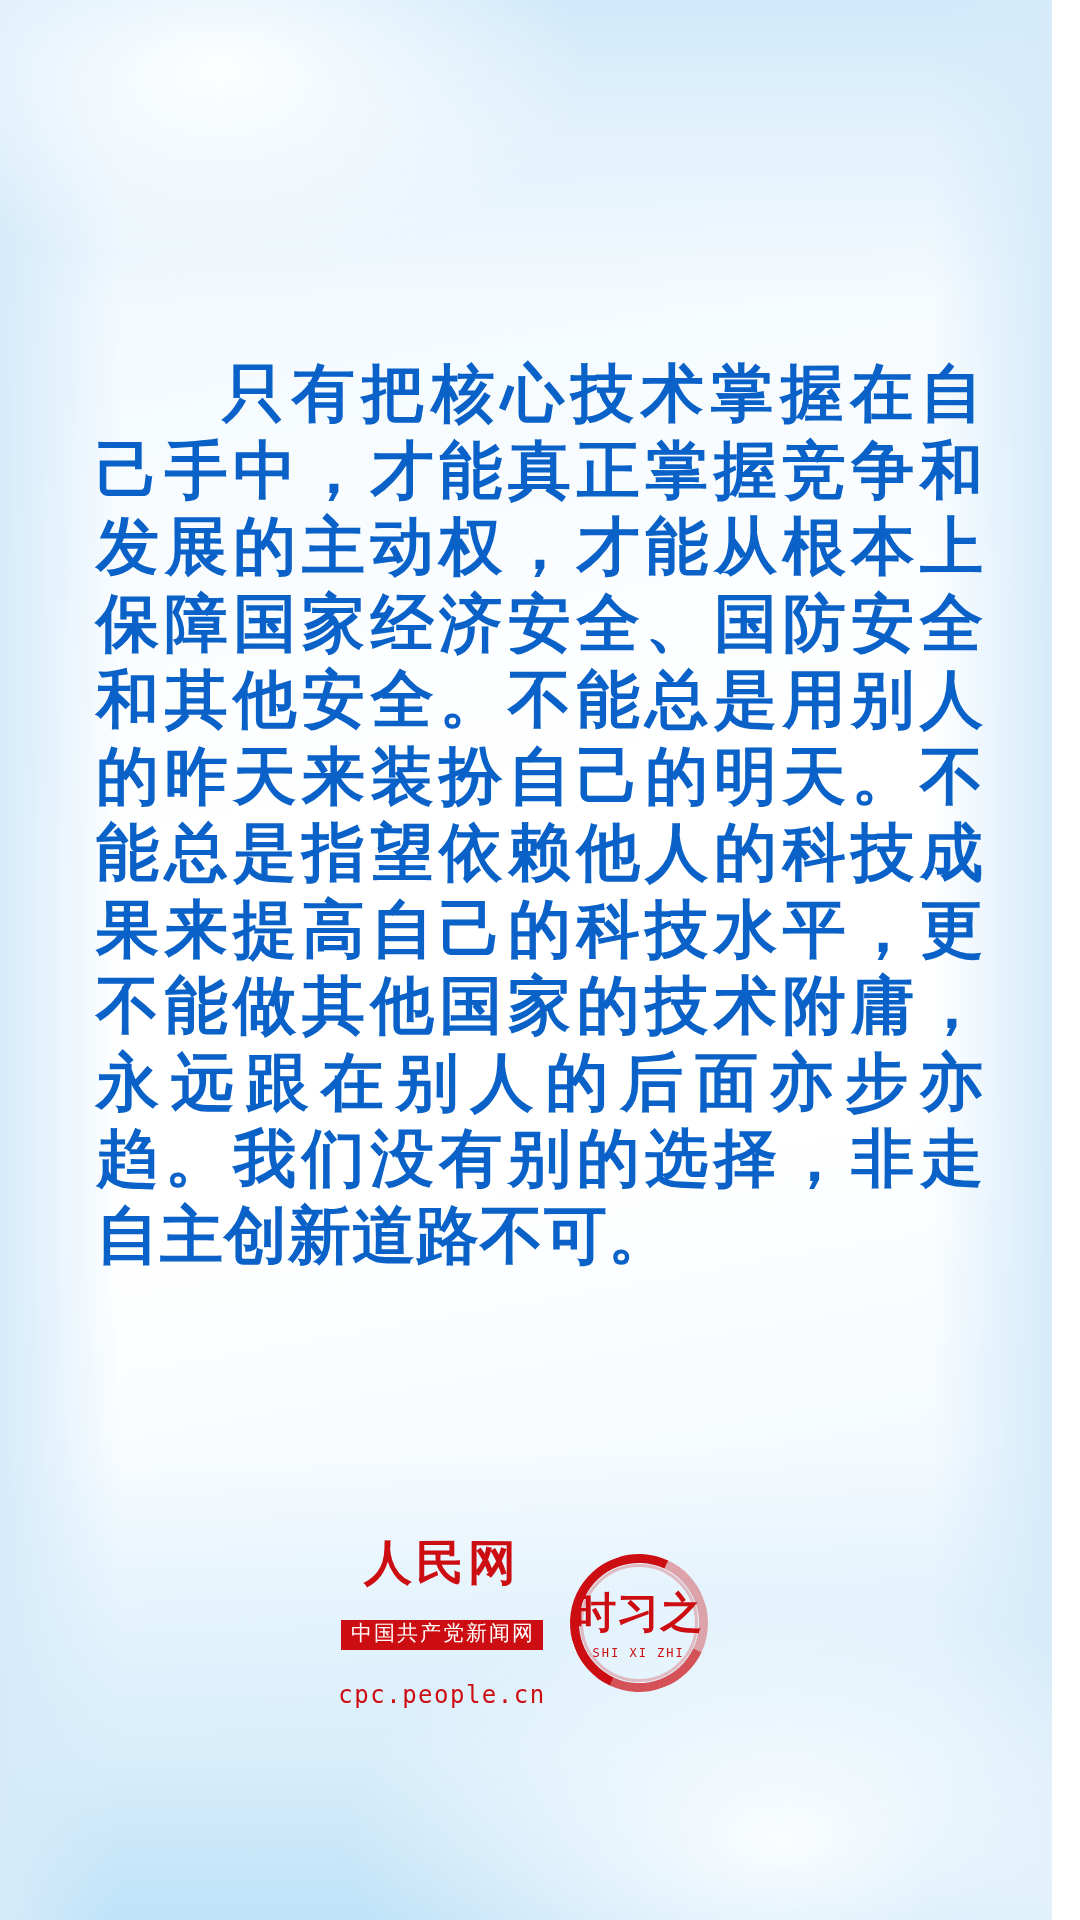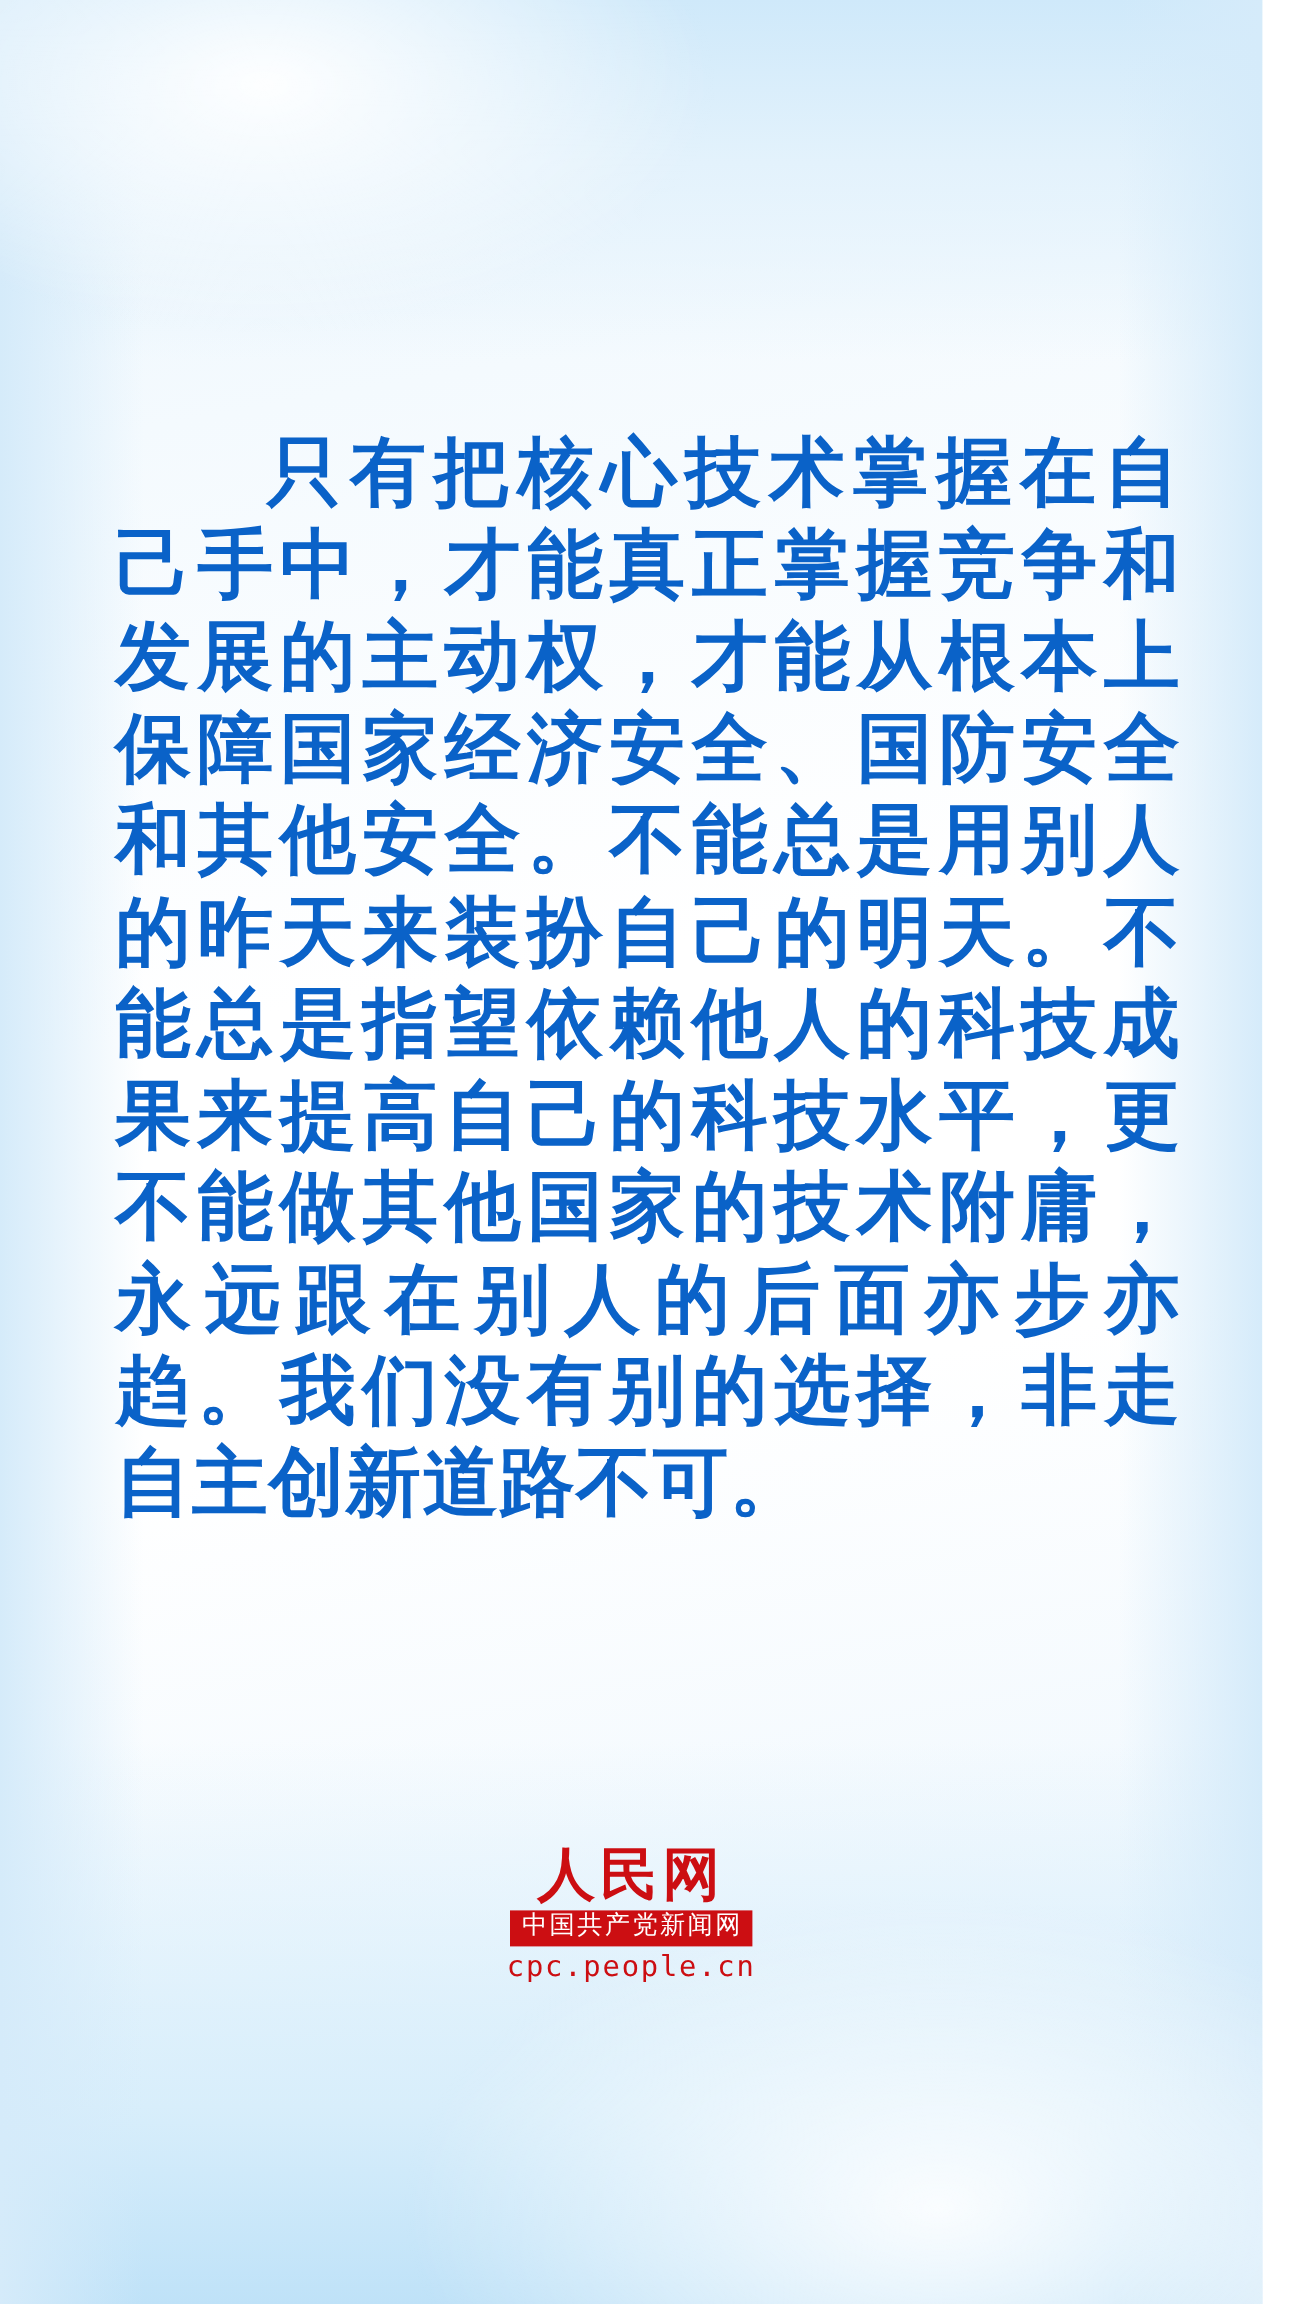--- a/index.html
+++ b/index.html
@@ -171,20 +171,21 @@
     justify-content: center;
     align-items: center;
     gap: 18px;
   }
 
   .people-logo {
     display: flex;
     flex-direction: column;
     align-items: center;
     line-height: 1;
+    gap: 28px;
   }
   .people-logo .cn {
     font-family: "DejaVu Serif", "Liberation Serif", serif;
     font-weight: 700;
     font-size: 48px;
     color: #cc0e12;
     letter-spacing: 4px;
   }
   .people-logo .sub {
     margin-top: 6px;
@@ -274,17 +275,23 @@
 
 
     <div class="logo-row">
 
       <div class="people-logo">
         <div class="cn">人民网</div>
         <div class="sub">中国共产党新闻网</div>
         <div class="url">cpc.people.cn</div>
       </div>
 
+      <div class="shixi-logo">
+        <div class="shixi-ring"></div>
+        <div class="shixi-ring2"></div>
+        <div class="shixi-main">时习之</div>
+        <div class="shixi-pinyin">SHI XI ZHI</div>
+      </div>
 
     </div>
 
   </div>
 </div>
 
 </body></html>

